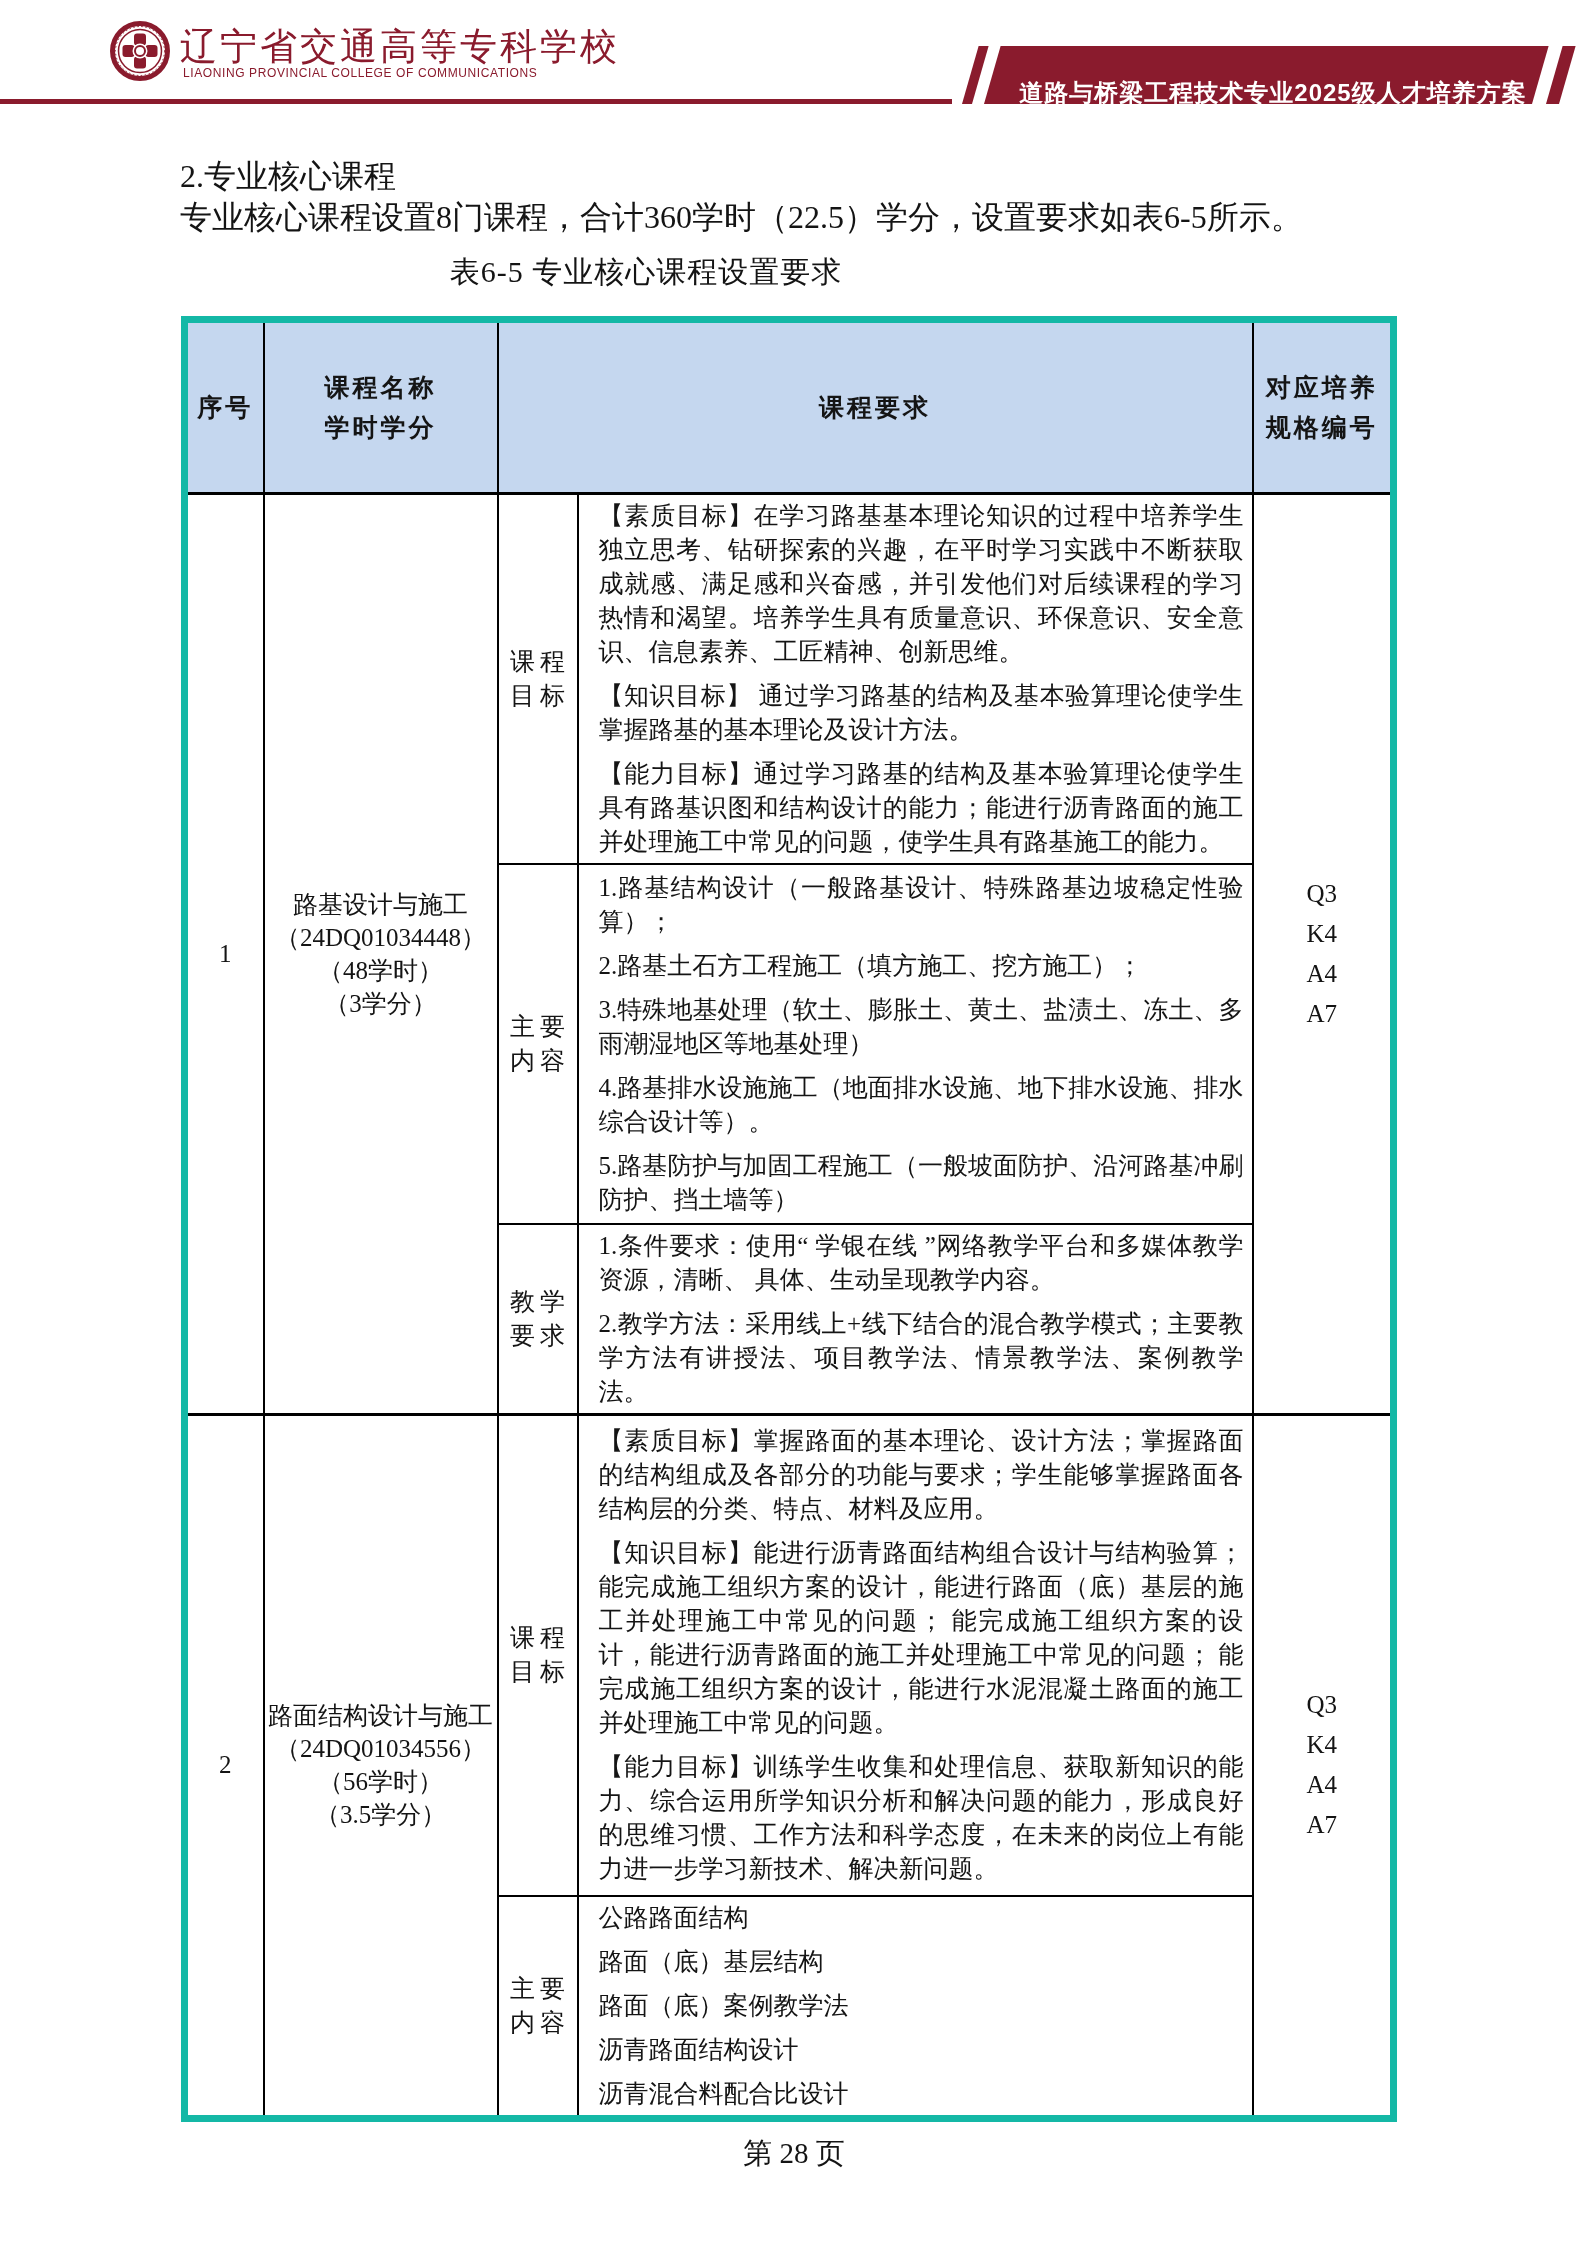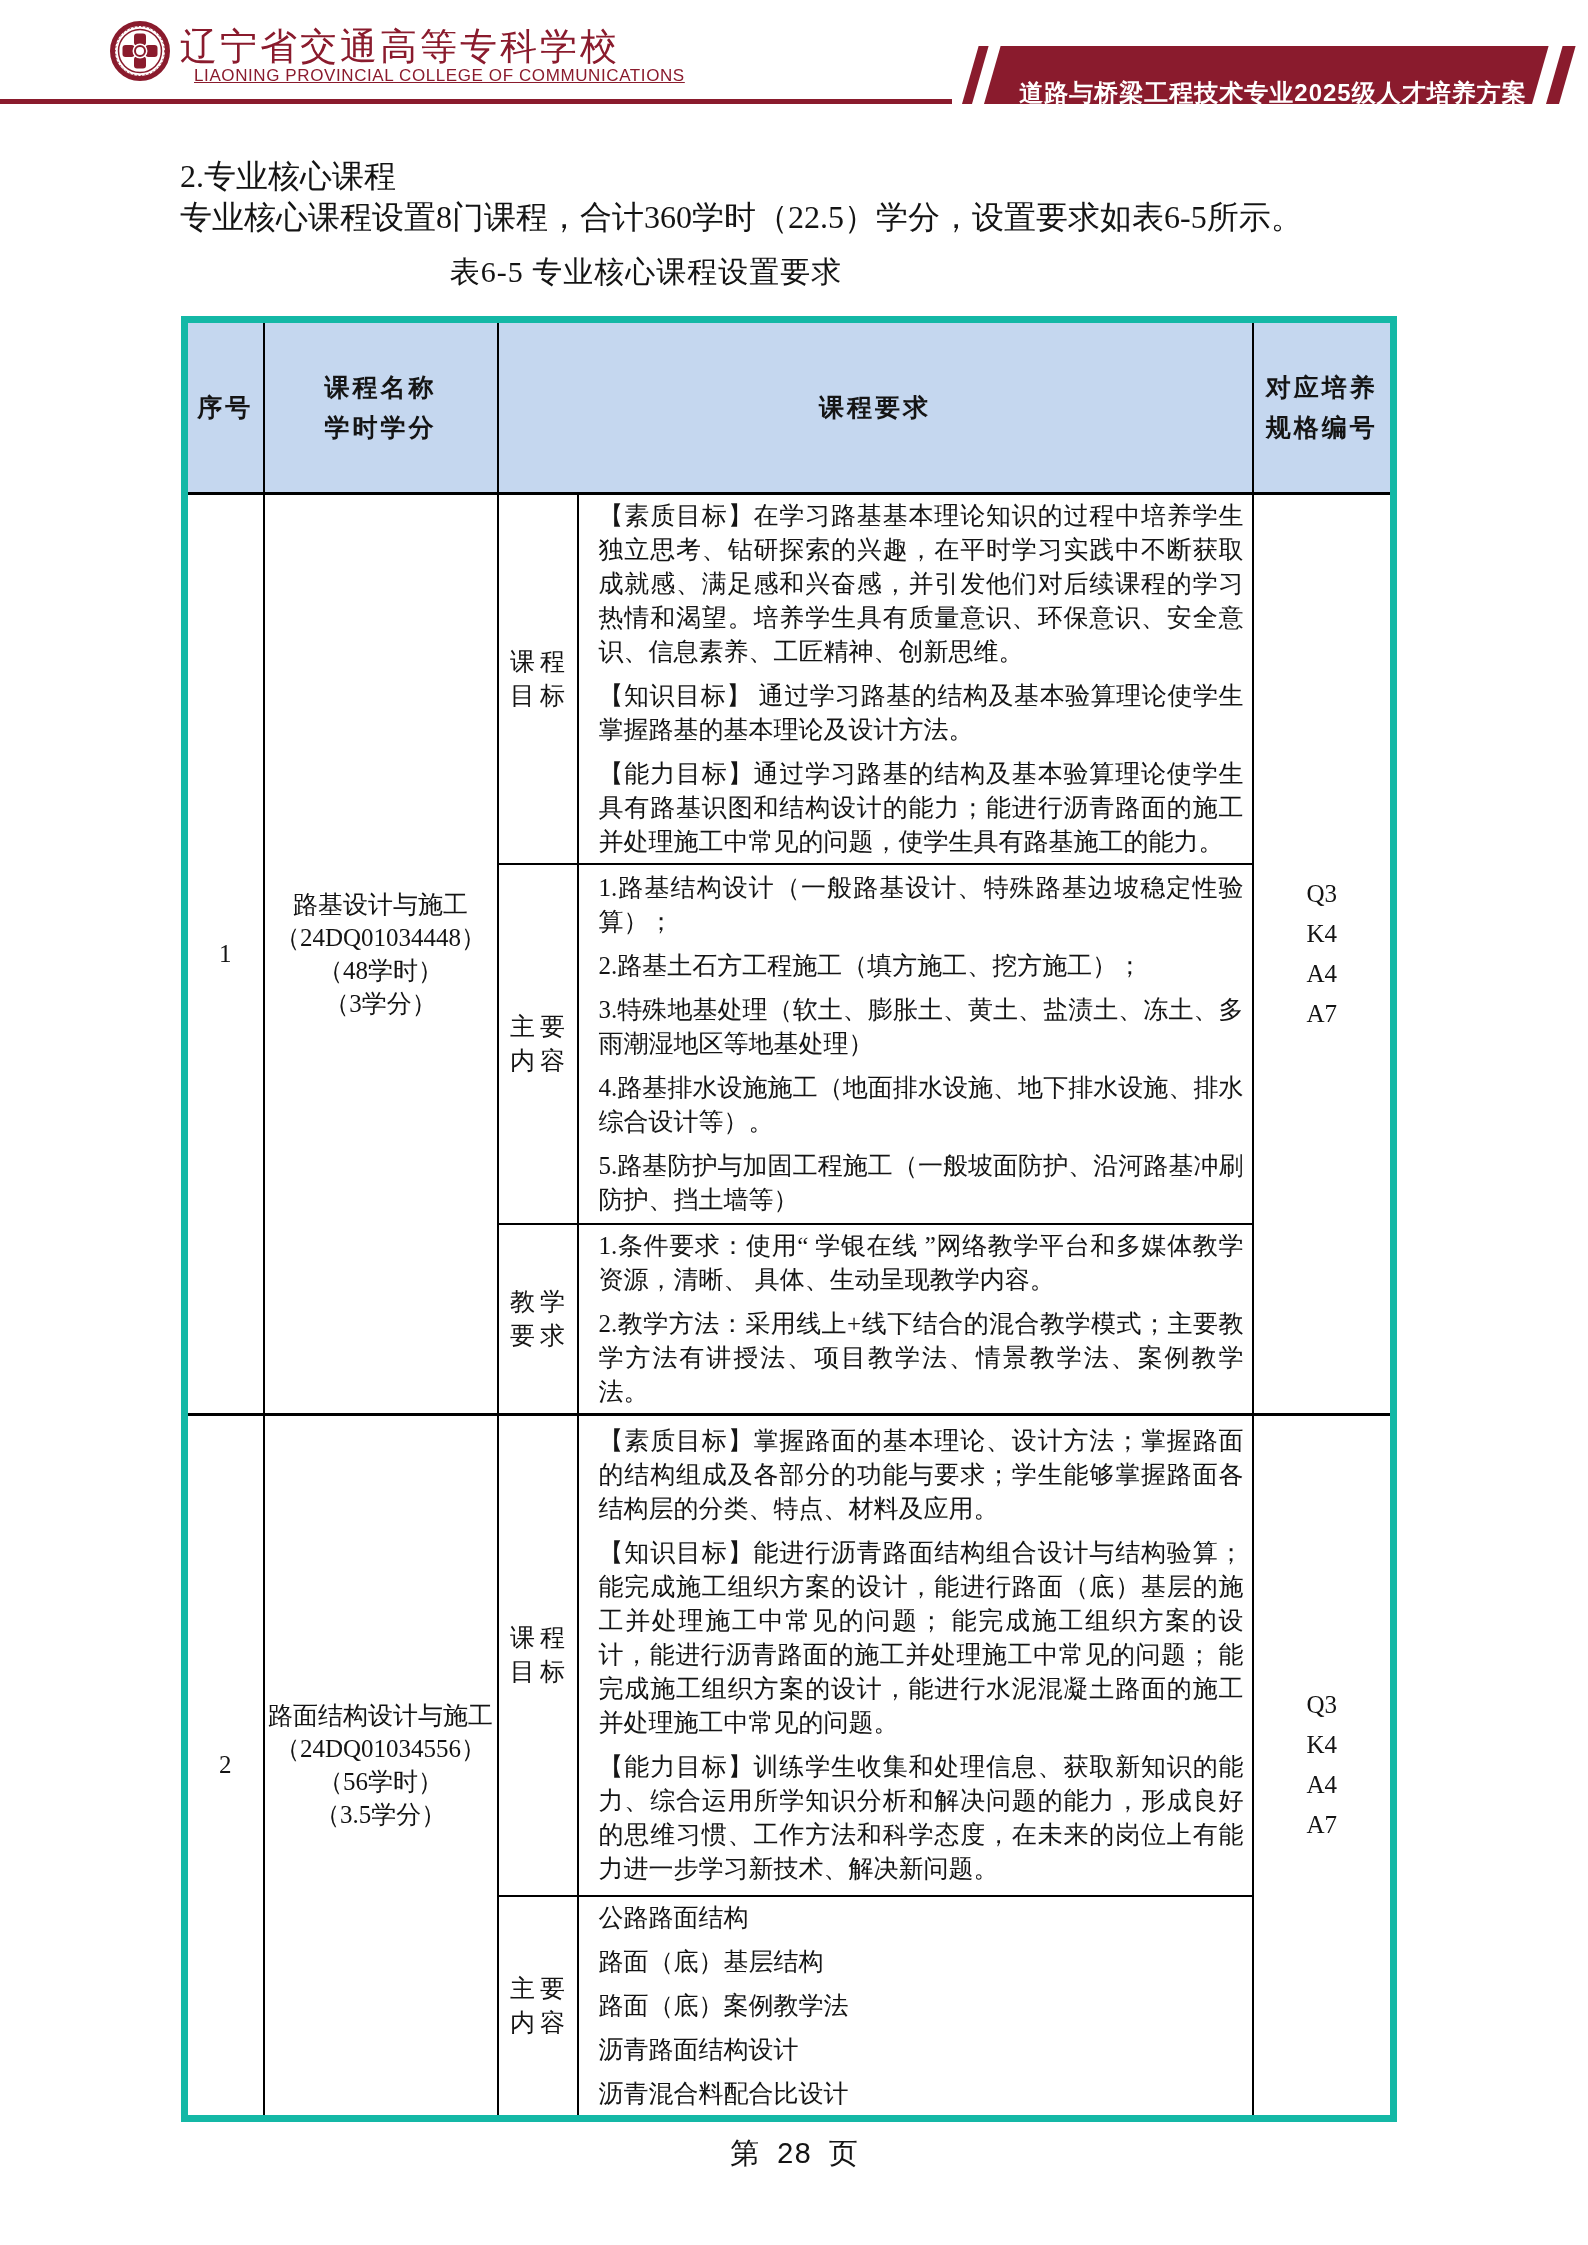--- a/index.html
+++ b/index.html
@@ -19,23 +19,23 @@
     display:flex;align-items:center;justify-content:center;
     font-family:"Liberation Sans","DejaVu Sans",sans-serif;
     font-weight:bold;font-size:24px;color:#ffffff;letter-spacing:1px;white-space:nowrap;margin-top:12px;
   }
   .logo-wrap{position:absolute;left:110px;top:21px;width:60px;height:60px;}
   .college-zh{
     position:absolute;left:180px;top:22px;width:430px;
     font-size:37px;font-weight:normal;color:#8a1b2d;letter-spacing:3px;white-space:nowrap;
   }
   .college-en{
-    position:absolute;left:194px;top:66px;width:430px;
+    position:absolute;left:183px;top:66px;width:430px;
     font-family:"Liberation Sans","DejaVu Sans",sans-serif;
-    font-size:17px;color:#8a1b2d;letter-spacing:0.6px;white-space:nowrap;text-decoration:underline;
+    font-size:12px;color:#8a1b2d;letter-spacing:0.6px;white-space:nowrap;
   }
   
   .sec-heading{position:absolute;left:180px;top:155px;font-size:32px;white-space:nowrap;}
   .intro{position:absolute;left:180px;top:197px;width:1290px;font-size:32px;line-height:40px;}
   .caption{position:absolute;left:0;top:252px;width:1292px;text-align:center;font-size:30px;letter-spacing:1px;}
   
   table.core{
     position:absolute;left:181px;top:316px;width:1209px;
     border-collapse:collapse;table-layout:fixed;
   }
@@ -53,21 +53,21 @@
   td.cname div{line-height:33px;white-space:nowrap;}
   td.slabel div{line-height:34px;letter-spacing:5px;padding-left:5px;white-space:nowrap;}
   td.codes div{line-height:40px;font-size:25px;}
   td.content{
     vertical-align:top;text-align:justify;
     padding:4px 8px 4px 20px;line-height:34px;
   }
   td.content p{margin:0;}
   td.content p + p{margin-top:10px;}
   
-  .page-footer{position:absolute;left:0;top:2134px;width:1588px;text-align:center;font-size:29px;font-family:Liberation Mono, monospace;}
+  .page-footer{position:absolute;left:0;top:2134px;width:1588px;text-align:center;font-size:29px;}
 </style>
 </head>
 <body>
 
 <div>
   <div class="logo-wrap">
     <svg width="60" height="60" viewBox="0 0 60 60">
       <circle cx="30" cy="30" r="27.5" fill="none" stroke="#8a1b2d" stroke-width="5"></circle>
       <circle cx="30" cy="30" r="21.5" fill="none" stroke="#8a1b2d" stroke-width="1.5"></circle>
       <circle cx="30" cy="30" r="24.5" fill="none" stroke="#8a1b2d" stroke-width="1" stroke-dasharray="1.5 2.5"></circle>

